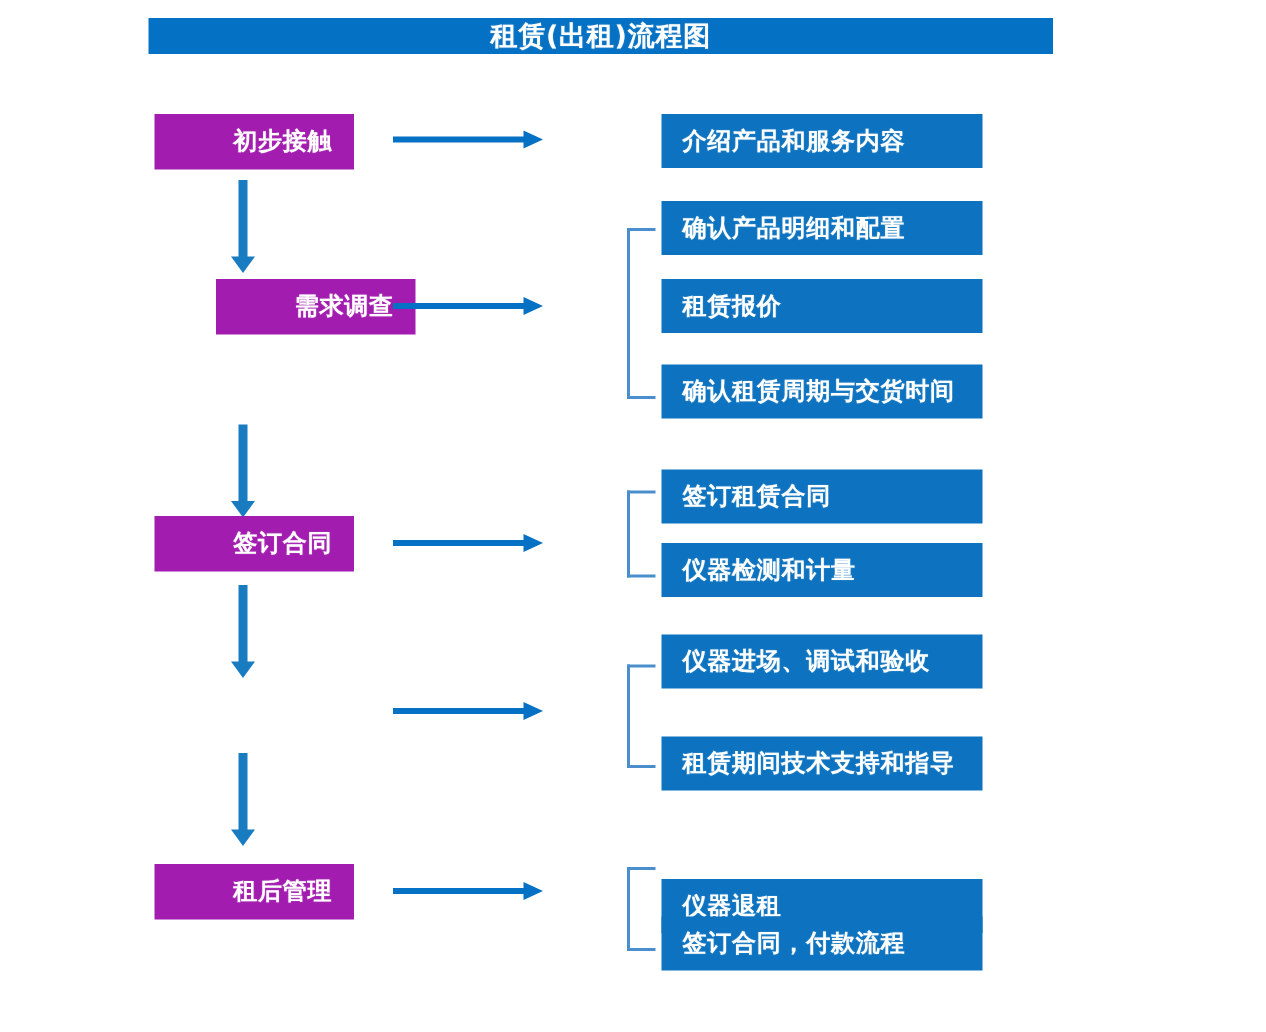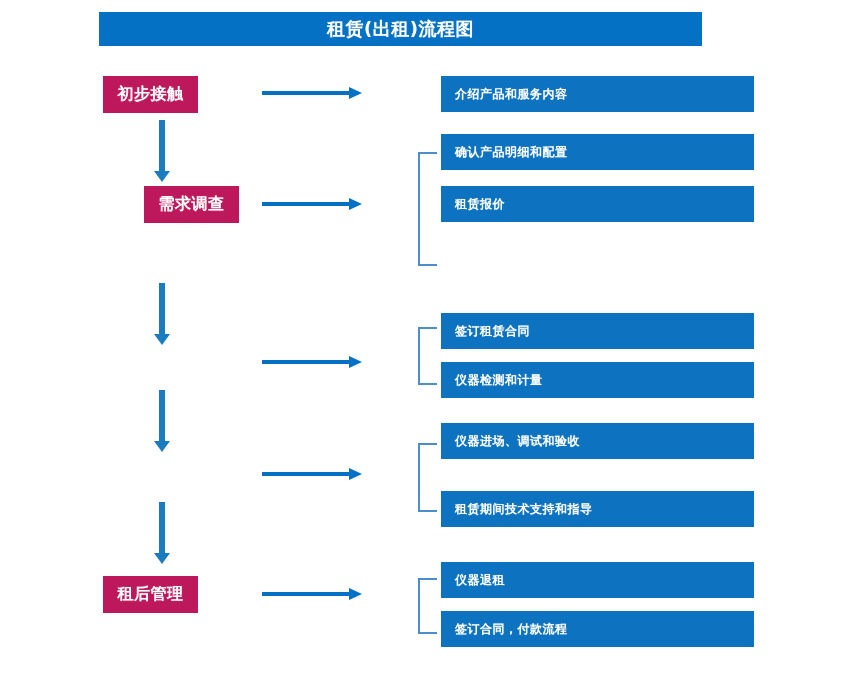--- a/index.html
+++ b/index.html
@@ -18,58 +18,59 @@
     background: #ffffff;
     overflow: hidden;
   }
 
   
   .title-bar {
     position: absolute;
     left: 99px;
     top: 12px;
     width: 603px;
-    height: 34px;
+    height: 24px;
     background: #0571c4;
     color: #ffffff;
     font-size: 18px;
     font-weight: bold;
     display: flex;
     align-items: center;
     justify-content: center;
     letter-spacing: 0.5px;
     text-shadow: 0 0 1px rgba(255,255,255,0.35);
   }
 
   
   .stage-box {
     position: absolute;
     left: 103px;
     width: 95px;
     height: 37px;
-    background: #be185d;
+    background: #a21caf;
     color: #ffffff;
     font-size: 16px;
     font-weight: bold;
     display: flex;
     align-items: center;
     justify-content: center;
     letter-spacing: 0.5px;
     text-shadow: 0 0 1px rgba(255,255,255,0.3);
+    padding-left: 38px;
   }
 
   
   .detail-box {
     position: absolute;
     left: 441px;
-    width: 313px;
+    width: 214px;
     height: 36px;
     background: #0d73c0;
     color: #ffffff;
-    font-size: 12px;
+    font-size: 16px;
     font-weight: bold;
     display: flex;
     align-items: center;
     padding-left: 14px;
     box-sizing: border-box;
     letter-spacing: 0.5px;
     text-shadow: 0 0 1px rgba(255,255,255,0.3);
   }
 
   
@@ -153,25 +154,27 @@
   </div>
 
   <div class="stage-box" style="top:186px;margin-left:41px;">需求调查</div>
   <div class="h-arrow" style="top:196px;">
     <div class="shaft"></div>
     <div class="head"></div>
   </div>
   <div class="bracket" style="top:152px; height:114px;"></div>
   <div class="detail-box" style="top:134px;">确认产品明细和配置</div>
   <div class="detail-box" style="top:186px;">租赁报价</div>
+  <div class="detail-box" style="top:243px;">确认租赁周期与交货时间</div>
   <div class="v-arrow" style="top:283px; height:62px;">
     <div class="shaft"></div>
     <div class="head"></div>
   </div>
 
+  <div class="stage-box" style="top:344px;">签订合同</div>
   <div class="h-arrow" style="top:354px;">
     <div class="shaft"></div>
     <div class="head"></div>
   </div>
   <div class="bracket" style="top:327px; height:58px;"></div>
   <div class="detail-box" style="top:313px;">签订租赁合同</div>
   <div class="detail-box" style="top:362px;">仪器检测和计量</div>
   <div class="v-arrow" style="top:390px; height:62px;">
     <div class="shaft"></div>
     <div class="head"></div>
@@ -188,16 +191,16 @@
     <div class="shaft"></div>
     <div class="head"></div>
   </div>
 
   <div class="stage-box" style="top:576px;">租后管理</div>
   <div class="h-arrow" style="top:586px;">
     <div class="shaft"></div>
     <div class="head"></div>
   </div>
   <div class="bracket" style="top:578px; height:56px;"></div>
-  <div class="detail-box" style="top:562px;">仪器退租</div>
+  <div class="detail-box" style="top:586px;">仪器退租</div>
   <div class="detail-box" style="top:611px;">签订合同，付款流程</div>
 
 </div>
 
 </body></html>

